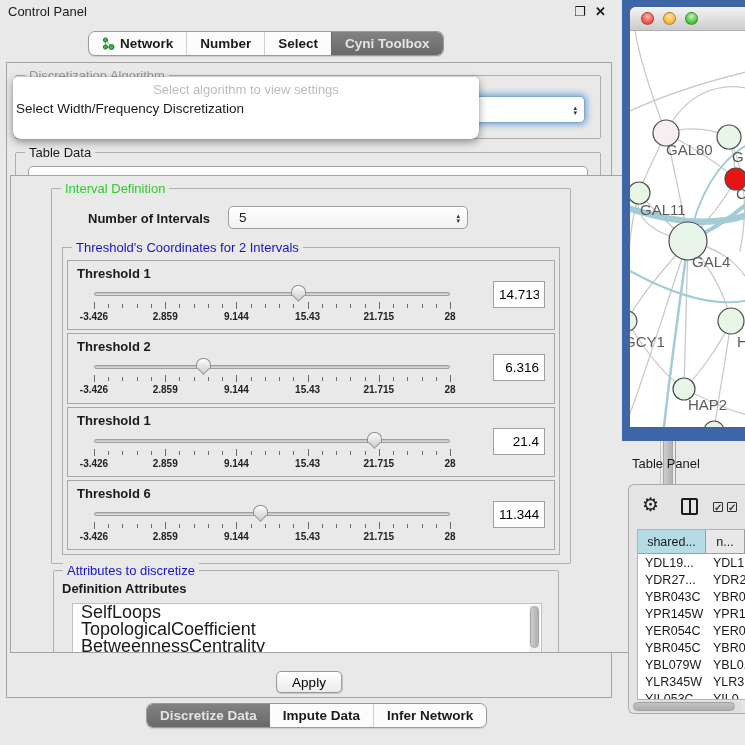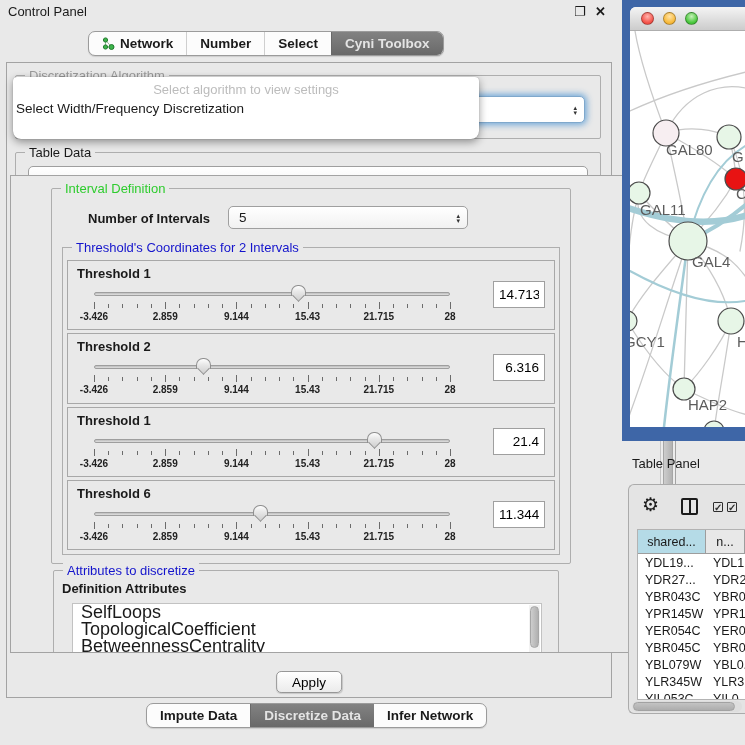--- a/index.html
+++ b/index.html
@@ -410,25 +410,25 @@
 
     <div class="vscroll">
       <div class="vthumb"></div>
     </div>
   </div>
 
   <button class="apply-btn">Apply</button>
 </div>
 
 <div class="seg seg-bottom">
+    <div class="item sel">
+      <span>Discretize Data</span>
+    </div>
     <div class="item">
       <span>Impute Data</span>
-    </div>
-    <div class="item sel">
-      <span>Discretize Data</span>
     </div>
     <div class="item">
       <span>Infer Network</span>
     </div>
   </div>
 
 <div class="net-window">
   <div class="net-inner">
     <div class="net-titlebar">
       <span class="light red"></span>

